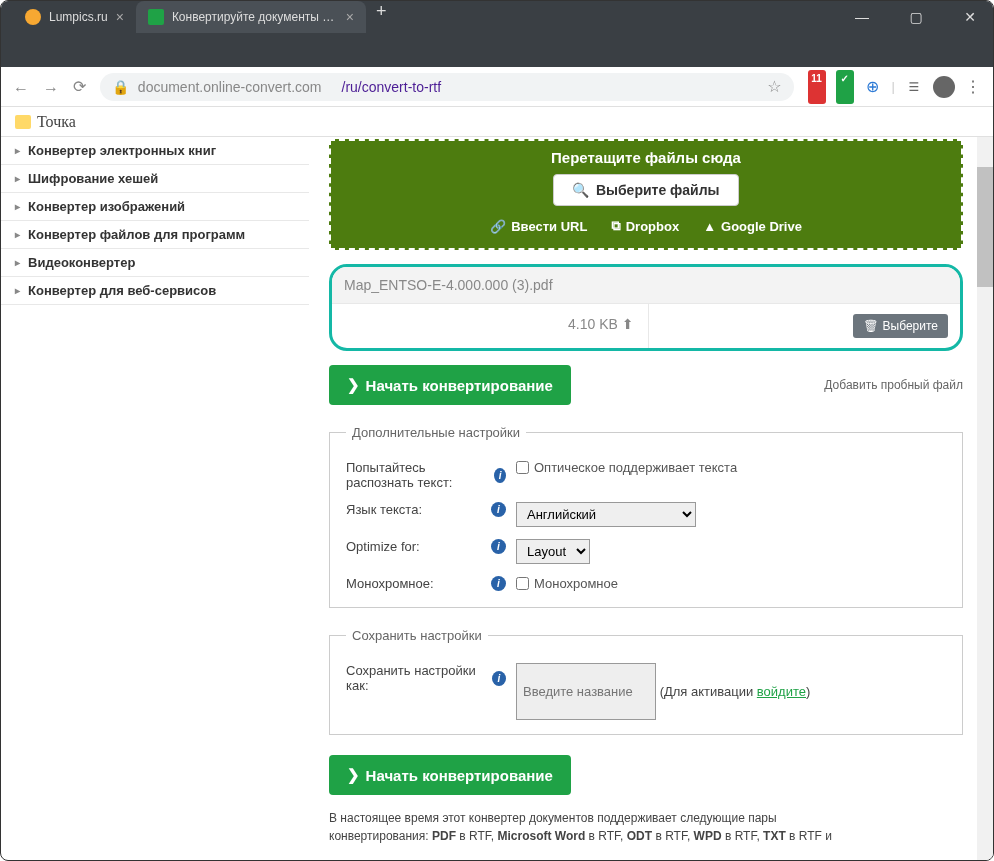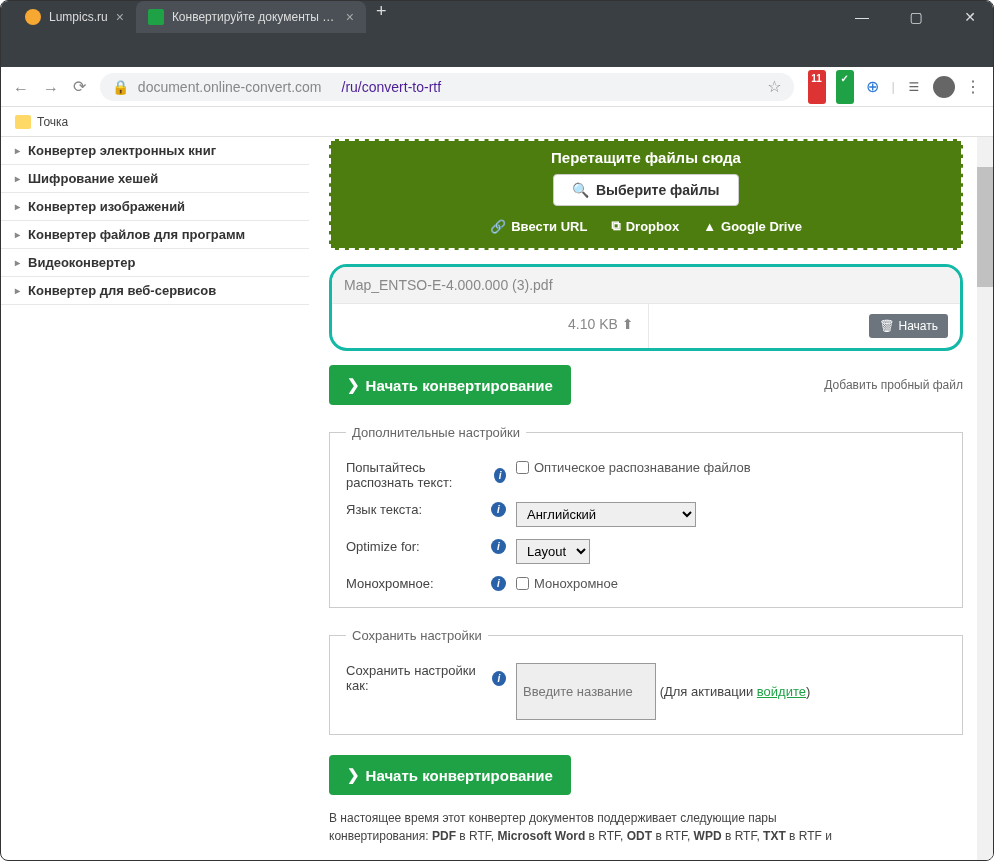--- a/index.html
+++ b/index.html
@@ -23,21 +23,21 @@
 .secure { color: #666; }
 .addr-text .dim { color: #888; }
 .addr-text .main { color: #4c1d95; }
 .star { margin-left: auto; color: #888; font-size: 16px; }
 .ext-icons { display: flex; gap: 10px; align-items: center; }
 .ext-ico { width: 18px; height: 18px; display: flex; align-items: center; justify-content: center; font-size: 12px; }
 .ext-badge { display:inline-block; width:18px; height:34px; border-radius:3px; color:#fff; text-align:center; line-height:18px; font-size:10px; font-weight:bold; }
 .avatar { width: 22px; height: 22px; border-radius: 50%; background: #666; }
 .kebab { color: #666; font-size: 16px; }
 
-.bookbar { height: 30px; display: flex; align-items: center; padding: 0 14px; gap: 6px; border-bottom: 1px solid #e0e0e0; color: #444; font-size: 12px; }
+.bookbar { height: 30px; display: flex; align-items: center; padding: 0 14px; gap: 6px; border-bottom: 1px solid #e0e0e0; color: #444; font-size: 16px; font-family: Liberation Serif, serif; }
 .folder-ico { width: 16px; height: 14px; background: #ffd968; border-radius: 2px; }
 
 
 .viewport { height: calc(861px - 66px - 40px - 30px); overflow: hidden; position: relative; display: flex; }
 .scrollbar { position: absolute; right: 0; top: 0; width: 16px; height: 100%; background: #f1f1f1; }
 .scroll-thumb { background: #c1c1c1; width: 100%; height: 120px; margin-top: 30px; }
 
 .sidebar { width: 308px; padding: 0; }
 .side-item { display: flex; align-items: center; padding: 6px 14px; border-bottom: 1px solid #e8e8e8; font-size: 13px; font-weight: bold; color: #333; cursor: pointer; gap: 8px; }
 .side-arrow { color: #888; font-size: 10px; }
@@ -180,21 +180,21 @@
 
     <div class="file-box">
       <div class="file-name-row">Map_ENTSO-E-4.000.000 (3).pdf</div>
       <div class="file-info-row">
         <div class="file-size">
           <span>4.10 KB</span> <span>⬆</span>
         </div>
         <div class="file-actions">
           <button class="delete-btn">
             <span>🗑</span>
-            <span>Начать</span>
+            <span>Выберите</span>
           </button>
         </div>
       </div>
     </div>
 
     <div class="row-between">
       <button class="start-btn">
         <span>❯</span>
         <span>Начать конвертирование</span>
       </button>
@@ -204,21 +204,21 @@
     <fieldset>
       <legend>Дополнительные настройки</legend>
       <div class="form-row">
         <div class="form-label">
           <span>Попытайтесь распознать текст:</span>
           <span class="info-ico">i</span>
         </div>
         <div class="form-control">
           <label class="cb-label">
             <input type="checkbox" style="">
-            <span>Оптическое распознавание файлов</span>
+            <span>Оптическое поддерживает текста</span>
           </label>
         </div>
       </div>
       <div class="form-row">
         <div class="form-label">
           <span>Язык текста:</span>
           <span class="info-ico">i</span>
         </div>
         <div class="form-control">
           <select style="width:180px">

